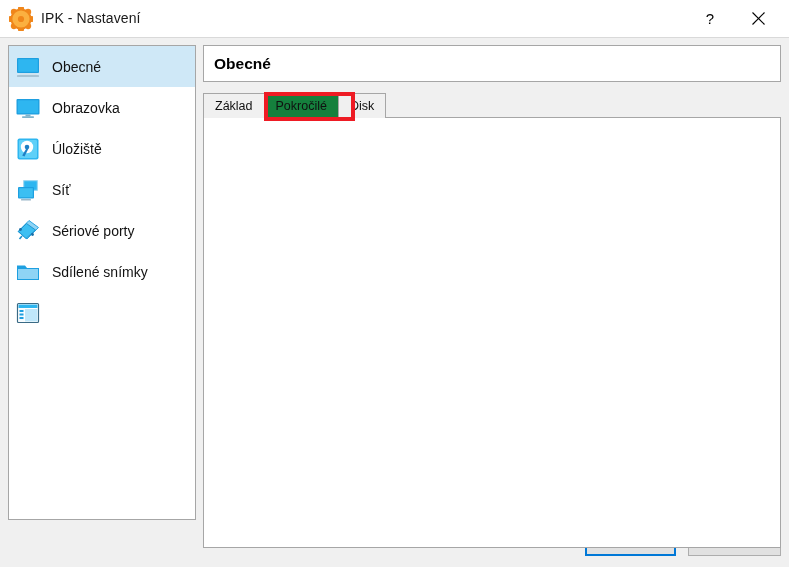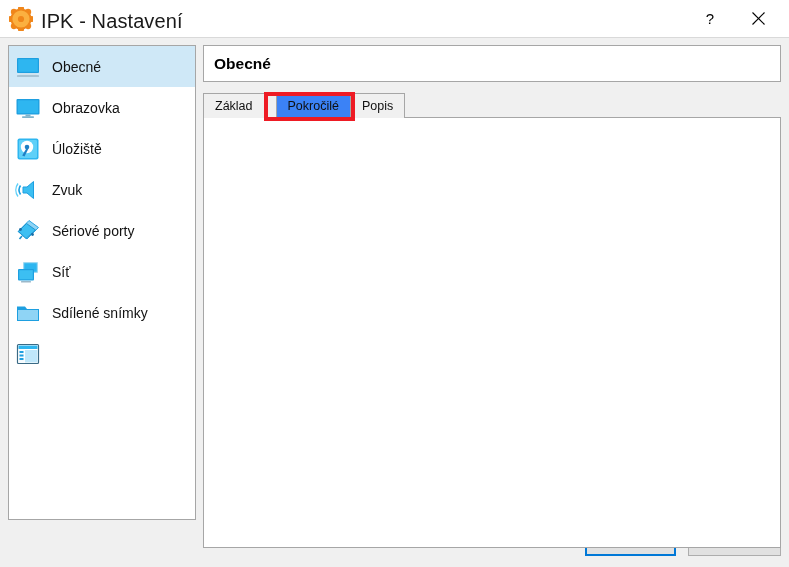--- a/index.html
+++ b/index.html
@@ -28,21 +28,21 @@
     box-sizing: border-box;
   }
   #app-icon {
     position: absolute;
     left: 9px; top: 7px;
     width: 24px; height: 24px;
   }
   #title-text {
     position: absolute;
     left: 41px; top: 10px;
-    font-size: 20px;
+    font-size: 14px;
     color: #1a1a1a;
     letter-spacing: 0.1px;
     white-space: nowrap;
     text-align: center;
   }
   .titlebar-btn {
     position: absolute;
     top: 0;
     width: 46px; height: 37px;
     display: flex;
@@ -131,24 +131,23 @@
     background: #f0f0f0;
     border: 1px solid #a6a6a6;
     border-bottom: none;
     box-sizing: border-box;
     margin-right: -1px;
     cursor: default;
     white-space: nowrap;
     position: relative;
   }
   .tab.active {
-    background: #3b82f6;
+    background: #15803d;
     height: 23px;
     z-index: 2;
-    margin-left: 12px;
   }
 
   #tabpane {
     position: absolute;
     left: 0; top: 72px;
     width: 578px;
     height: 431px;
     background: #ffffff;
     border: 1px solid #a6a6a6;
     box-sizing: border-box;
@@ -332,49 +331,41 @@
     <svg class="side-icon" viewBox="0 0 26 26">
       <rect x="2.5" y="2.5" width="21" height="21" rx="2" fill="#2eb6f0"></rect>
       <rect x="4" y="4" width="18" height="18" rx="1.2" fill="#5fd0f8"></rect>
       <circle cx="12" cy="11" r="6.2" fill="#ffffff"></circle>
       <circle cx="12" cy="11" r="2.3" fill="#1e7fc4"></circle>
       <path d="M13.5 12.4 L9.5 20.5 L7.2 19.5 L11.6 12.0 Z" fill="#1e7fc4"></path>
     </svg>
     <span class="side-label">Úložiště</span>
   </div>
 
-  <div class="side-item">
-    <svg class="side-icon" viewBox="0 0 26 26">
-      <path d="M8 10 H12 L18.5 4.5 V21.5 L12 16 H8 Z" fill="#3cbff2" stroke="#1e9fe0" stroke-width="1"></path>
-      <path d="M5.5 8.5 A8 8 0 0 0 5.5 17.5" fill="none" stroke="#1e9fe0" stroke-width="1.6"></path>
-      <path d="M3 6.5 A11 11 0 0 0 3 19.5" fill="none" stroke="#5fd0f8" stroke-width="1.4"></path>
-    </svg>
-    <span class="side-label">Zvuk</span>
+
+  <div class="side-item">
+    <svg class="side-icon" viewBox="0 0 26 26">
+      <rect x="8" y="3" width="15" height="11" rx="1" fill="#9fd9f2"></rect>
+      <rect x="9.2" y="4.2" width="12.6" height="8.6" fill="#2eb6f0"></rect>
+      <rect x="3" y="10" width="16" height="11.5" rx="1" fill="#1e9fe0"></rect>
+      <rect x="4.2" y="11.2" width="13.6" height="9.1" fill="#3cbff2"></rect>
+      <rect x="6" y="22" width="10" height="1.6" rx="0.6" fill="#9bb8c9"></rect>
+    </svg>
+    <span class="side-label">Síť</span>
   </div>
 
   <div class="side-item">
     <svg class="side-icon" viewBox="0 0 26 26">
       <path d="M14 2.5 L23.5 9.5 L12 21 L3 13.5 Z" fill="#8fd4f5" stroke="#1e9fe0" stroke-width="0.9"></path>
       <path d="M11.5 5.5 L20.5 12 L11 20.5 L3.5 13.5 Z" fill="#3cbff2" stroke="#1b8fc9" stroke-width="0.9"></path>
       <circle cx="5.5" cy="11.5" r="1.4" fill="#1b6fa8"></circle>
       <circle cx="17.5" cy="16.5" r="1.4" fill="#1b6fa8"></circle>
       <path d="M7 18 L4.5 21" stroke="#1b8fc9" stroke-width="1.6"></path>
     </svg>
     <span class="side-label">Sériové porty</span>
-  </div>
-
-  <div class="side-item">
-    <svg class="side-icon" viewBox="0 0 26 26">
-      <rect x="8" y="3" width="15" height="11" rx="1" fill="#9fd9f2"></rect>
-      <rect x="9.2" y="4.2" width="12.6" height="8.6" fill="#2eb6f0"></rect>
-      <rect x="3" y="10" width="16" height="11.5" rx="1" fill="#1e9fe0"></rect>
-      <rect x="4.2" y="11.2" width="13.6" height="9.1" fill="#3cbff2"></rect>
-      <rect x="6" y="22" width="10" height="1.6" rx="0.6" fill="#9bb8c9"></rect>
-    </svg>
-    <span class="side-label">Síť</span>
   </div>
 
 
   <div class="side-item">
     <svg class="side-icon" viewBox="0 0 26 26">
       <path d="M2 6.5 H10 L12 9 H24 V21 H2 Z" fill="#1e9fe0"></path>
       <path d="M3 10 H23 V20 H3 Z" fill="#8fd4f5"></path>
     </svg>
     <span class="side-label">Sdílené snímky</span>
   </div>
@@ -401,21 +392,21 @@
   </div>
 
   <div id="tabstrip">
     <div class="tab">
       <span>Základ</span>
     </div>
     <div class="tab active">
       <span>Pokročilé</span>
     </div>
     <div class="tab">
-      <span>Popis</span>
+      <span>Disk</span>
     </div>
   </div>
 
   <div id="tabpane"></div>
 
   <div id="highlight-box"></div>
 
   <div id="form">
 
     <div class="form-row">

